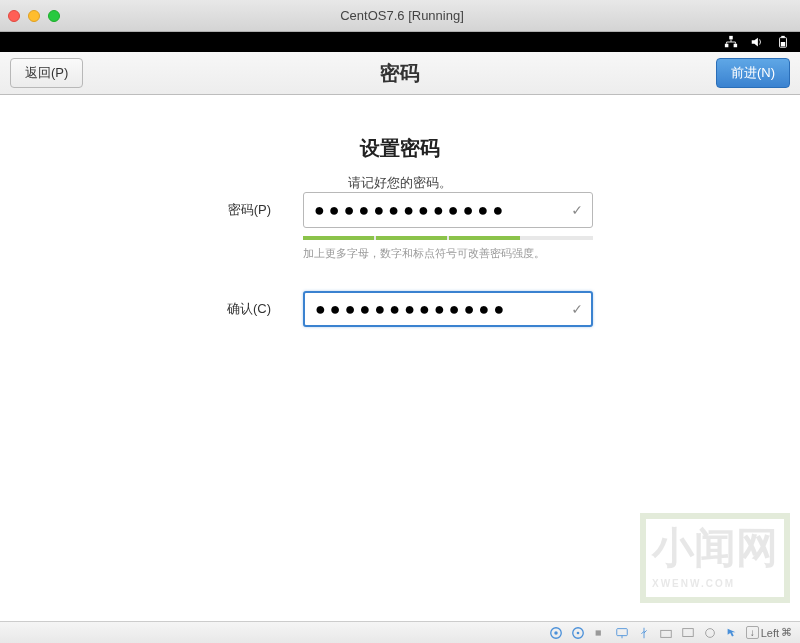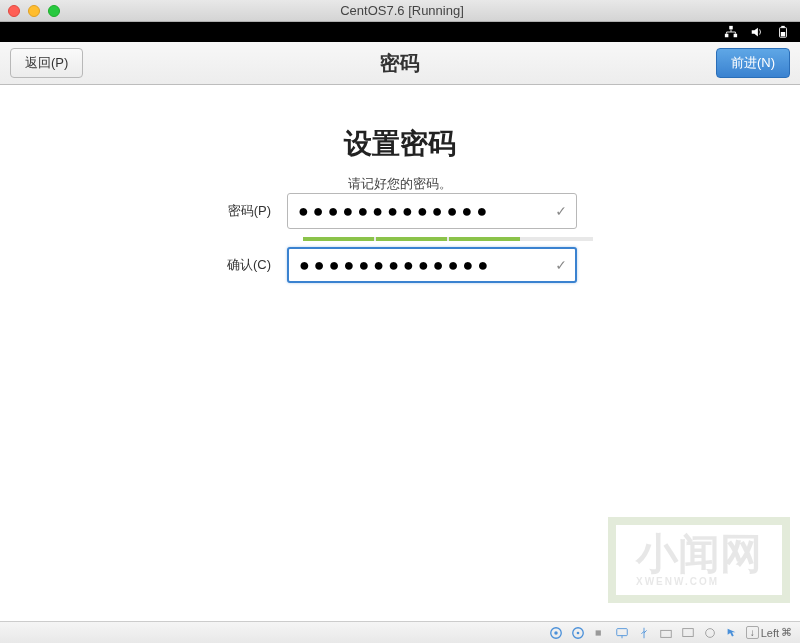--- a/index.html
+++ b/index.html
@@ -1,44 +1,44 @@
 <!DOCTYPE html>
 <html><head>
   <meta charset="utf-8">
   <style>
     * { margin: 0; padding: 0; box-sizing: border-box; }
     body { font-family: "Helvetica Neue", Arial, "Microsoft YaHei", sans-serif; background: #fff; width: 800px; height: 643px; overflow: hidden; position: relative; }
     
     
-    .titlebar { height: 22px; background: linear-gradient(#e8e8e8, #d4d4d4); display: flex; align-items: center; padding: 0 8px; border-bottom: 1px solid #b0b0b0; }
+    .titlebar { height: 32px; background: linear-gradient(#e8e8e8, #d4d4d4); display: flex; align-items: center; padding: 0 8px; border-bottom: 1px solid #b0b0b0; }
     .traffic-lights { display: flex; gap: 8px; }
     .tl { width: 12px; height: 12px; border-radius: 50%; }
     .tl-close { background: #ff5f56; border: 0.5px solid #e04940; }
     .tl-min { background: #ffbd2e; border: 0.5px solid #dfa023; }
     .tl-max { background: #27c93f; border: 0.5px solid #1dad2b; }
     .title { flex: 1; text-align: center; font-size: 13px; color: #444; margin-left: -48px; }
     
     
     .vm-topbar { height: 20px; background: #000; display: flex; justify-content: flex-end; align-items: center; padding: 0 10px; gap: 12px; }
     .vm-icon { color: #fff; font-size: 12px; display: inline-flex; align-items: center; }
     
     
     .headerbar { height: 43px; background: linear-gradient(#f7f7f7, #ededed); border-bottom: 1px solid #bdbdbd; display: flex; align-items: center; justify-content: space-between; padding: 0 10px; }
     .btn { height: 30px; padding: 0 14px; border-radius: 4px; font-size: 13px; cursor: pointer; display: inline-flex; align-items: center; }
     .btn-back { background: linear-gradient(#fafafa, #ececec); border: 1px solid #b8b8b8; color: #333; }
     .btn-forward { background: linear-gradient(#5fa7e6, #3a82d0); border: 1px solid #2a6eb8; color: #fff; text-align: right; }
     .header-title { font-size: 20px; font-weight: bold; color: #333; }
     
     
     .content { padding: 40px 0 0 0; text-align: center; }
-    .main-title { font-size: 28px; font-weight: bold; color: #222; margin-bottom: 12px; }
+    .main-title { font-size: 20px; font-weight: bold; color: #222; margin-bottom: 12px; }
     .subtitle { font-size: 13px; color: #444; }
     
     .form { display: inline-block; text-align: left; }
-    .form-row { display: flex; align-items: center; margin-bottom: 8px; }
+    .form-row { display: flex; align-items: center; margin-bottom: 8px; justify-content: space-between; }
     .form-label { width: 80px; text-align: right; font-size: 13px; color: #333; padding-right: 16px; }
     .input-wrap { position: relative; width: 290px; }
     .pwd-input { width: 290px; height: 36px; border: 1px solid #b8b8b8; border-radius: 3px; padding: 0 36px 0 10px; font-size: 18px; letter-spacing: 4px; font-family: Arial; outline: none; }
     .pwd-input.focused { border: 2px solid #3a82d0; box-shadow: 0 0 3px rgba(58,130,208,0.4); }
     .check { position: absolute; right: 10px; top: 50%; transform: translateY(-50%); color: #888; font-size: 14px; }
     
     .strength-bar { width: 290px; height: 4px; background: #e8e8e8; margin: 6px 0 6px 96px; display: flex; }
     .strength-seg { flex: 1; margin-right: 2px; }
     .strength-seg.filled { background: #8bc34a; }
     .strength-seg:last-child { margin-right: 0; }
@@ -46,22 +46,22 @@
     .hint { font-size: 11px; color: #999; margin: 0 0 30px 96px; width: 290px; }
     
     
     .vm-statusbar { position: absolute; bottom: 0; left: 0; right: 0; height: 22px; background: linear-gradient(#f5f5f5, #e8e8e8); border-top: 1px solid #ccc; display: flex; align-items: center; justify-content: flex-end; padding: 0 8px; gap: 6px; font-size: 11px; color: #666; }
     .vm-stat-icon { width: 16px; height: 16px; display: inline-flex; align-items: center; justify-content: center; color: #4a90d9; }
     .vm-stat-icon.gray { color: #999; }
     .left-key { display: inline-flex; align-items: center; gap: 2px; font-size: 11px; }
     .key-box { border: 1px solid #aaa; padding: 0 3px; border-radius: 2px; font-size: 10px; }
     
     
-    .watermark { position: absolute; right: 10px; bottom: 40px; opacity: 0.15; font-size: 42px; font-weight: bold; color: #666; border: 8px solid #4d7c0f; padding: 8px 20px; line-height: 1; }
-    .watermark-sub { font-size: 10px; letter-spacing: 2px; display: block; margin-top: 2px; }
+    .watermark { position: absolute; right: 10px; bottom: 40px; opacity: 0.15; font-size: 42px; font-weight: bold; color: #666; border: 6px solid #4d7c0f; padding: 8px 6px; line-height: 1; }
+    .watermark-sub { font-size: 10px; letter-spacing: 2px; display: block; margin-top: 10px; }
   </style>
 </head>
 <body>
 
 <div class="titlebar">
   <div class="traffic-lights">
     <div class="tl tl-close"></div>
     <div class="tl tl-min"></div>
     <div class="tl tl-max"></div>
   </div>
@@ -115,20 +115,21 @@
       </div>
     </div>
     
     
     <div class="strength-bar">
       <div class="strength-seg filled"></div>
       <div class="strength-seg filled"></div>
       <div class="strength-seg filled"></div>
       <div class="strength-seg"></div>
     </div>
+    <p class="hint">加上更多字母，数字和标点符号可改善密码强度。</p>
     
     
     <div class="form-row">
       <label class="form-label">确认(C)</label>
       <div class="input-wrap">
         <input type="text" class="pwd-input focused" readonly="" value="●●●●●●●●●●●●●" style="">
         <span class="check">✓</span>
       </div>
     </div>
   </div>

